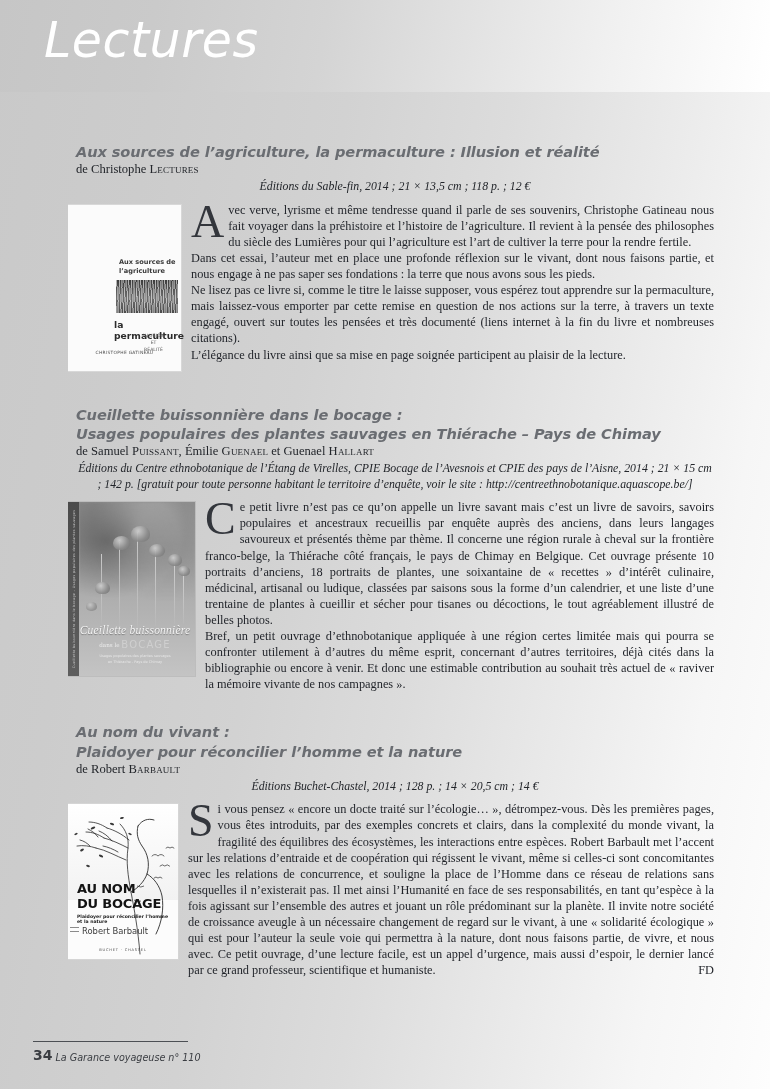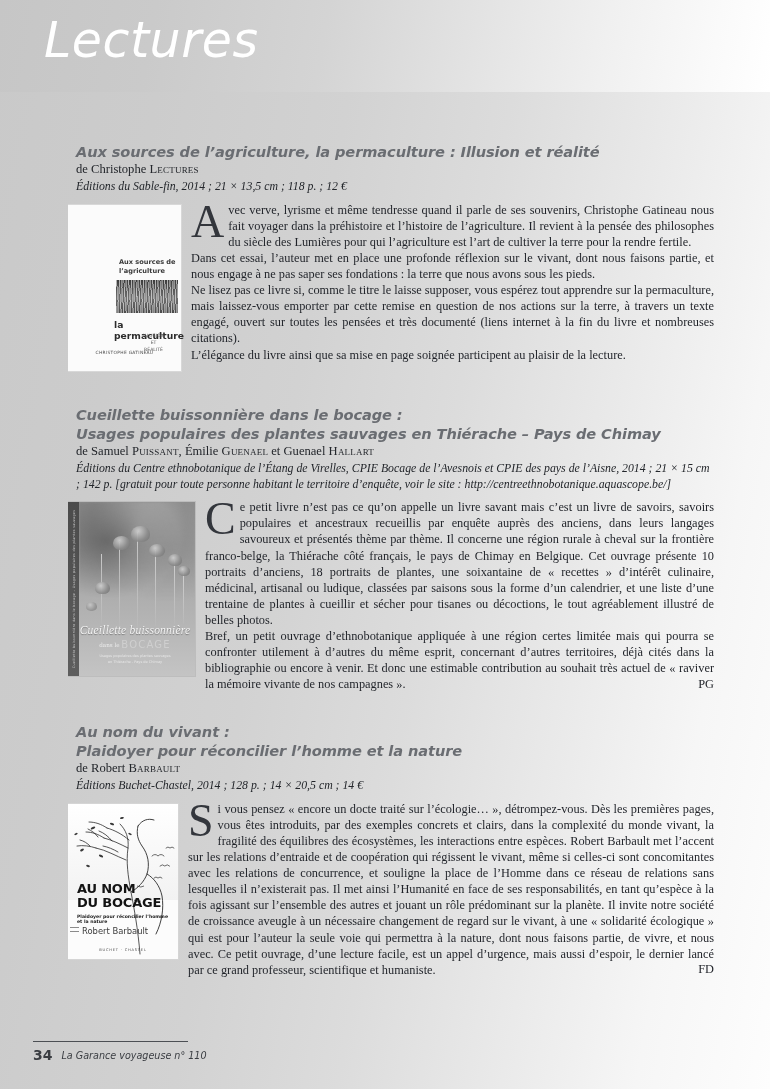--- a/index.html
+++ b/index.html
@@ -77,20 +77,21 @@
     letter-spacing:0.2px;
   }
 
   .book-meta {
     font-family:"Liberation Serif", serif;
     font-style:italic;
     font-size:11.8px;
     color:#23262b;
     line-height:1.33;
     margin-top:1px;
+    text-align:center;
   }
 
   
   .body-wrap { margin-top:7px; overflow:hidden; }
 
   .cover {
     float:left;
     margin:3px 10px 4px 0;
     position:relative;
   }
@@ -272,21 +273,21 @@
     position:absolute;
     left:33px; bottom:26px;
     width:300px;
   }
   .footer-rule {
     width:155px; height:1px;
     background:#4c4f54;
     margin-bottom:5px;
   }
   .footer-line {
-    display:flex; align-items:center; gap:9px;
+    display:flex; align-items:flex-end; gap:3px;
   }
   .footer-page {
     font-family:"DejaVu Sans", sans-serif;
     font-weight:bold; font-size:14px; color:#3a3d42;
   }
   .footer-text {
     font-family:"DejaVu Sans", sans-serif;
     font-style:italic; font-size:9.6px; color:#3a3d42;
   }
 </style>
@@ -372,21 +373,20 @@
         </div>
         <div class="c2-sub" style="white-space:pre-line">Usages populaires des plantes sauvages
 en Thiérache - Pays de Chimay</div>
       </div>
 
       <div class="review-text">
         <span class="dropcap">C</span>
         <span style="white-space:pre-line">e petit livre n’est pas ce qu’on appelle un livre savant mais c’est un livre de savoirs, savoirs populaires et ancestraux recueillis par enquête auprès des anciens, dans leurs langages savoureux et présentés thème par thème. Il concerne une région rurale à cheval sur la frontière franco-belge, la Thiérache côté français, le pays de Chimay en Belgique. Cet ouvrage présente 10 portraits d’anciens, 18 portraits de plantes, une soixantaine de « recettes » d’intérêt culinaire, médicinal, artisanal ou ludique, classées par saisons sous la forme d’un calendrier, et une liste d’une trentaine de plantes à cueillir et sécher pour tisanes ou décoctions, le tout agréablement illustré de belles photos.
 Bref, un petit ouvrage d’ethnobotanique appliquée à une région certes limitée mais qui pourra se confronter utilement à d’autres du même esprit, concernant d’autres territoires, déjà cités dans la bibliographie ou encore à venir. Et donc une estimable contribution au souhait très actuel de « raviver la mémoire vivante de nos campagnes ».</span>
       </div>
-      <div class="signature">PG</div>
     </div>
   </div>
 
   <div class="review" id="review-2">
     <div class="book-head">
       <div class="book-title">
         <span>Au nom du vivant :</span>
         <span class="tl2">Plaidoyer pour réconcilier l’homme et la nature</span>
       </div>
       <div class="book-author">

